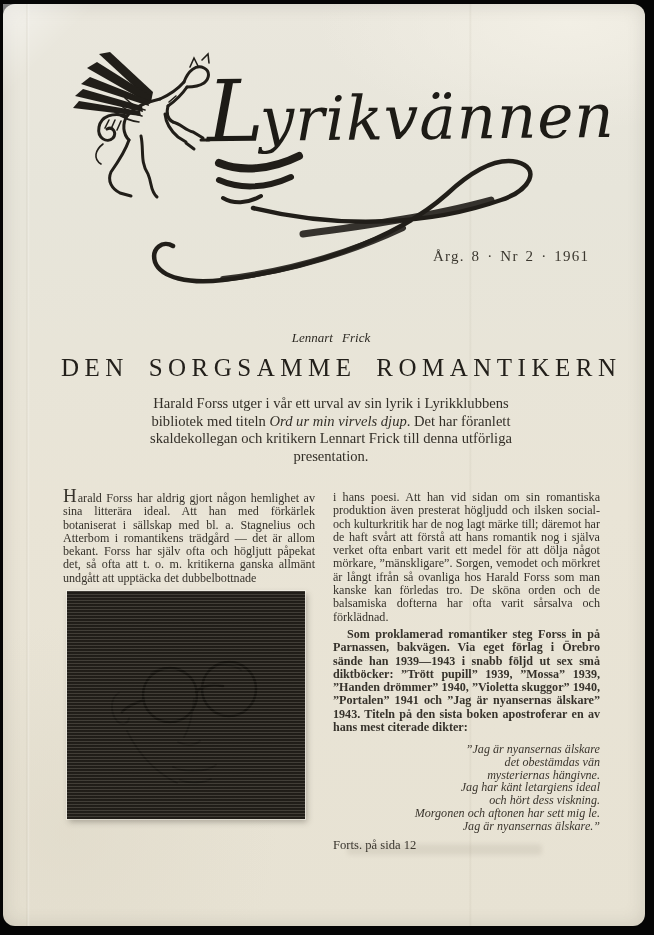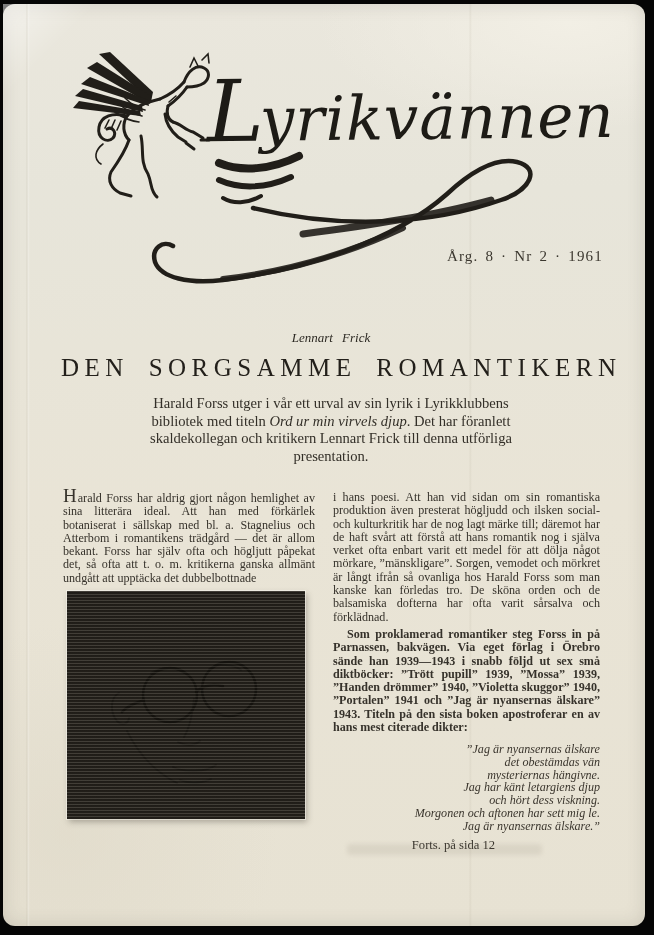--- a/index.html
+++ b/index.html
@@ -37,21 +37,21 @@
     position:absolute;left:204px;top:56px;
     font-family:"DejaVu Serif", serif;font-style:italic;
     font-size:61px;letter-spacing:1px;color:#1d1b16;white-space:nowrap;
     transform:rotate(-.6deg);
   }
   .mag-title::first-letter{font-size:1.4em;letter-spacing:-4px;}
   .swash{position:absolute;left:100px;top:146px;width:455px;height:152px;}
   .swash path{stroke:#211e19;fill:none;stroke-linecap:round;}
   .issue-line{
     position:absolute;left:430px;top:244px;width:170px;
-    font-size:15px;letter-spacing:1.2px;word-spacing:2px;color:#3b372f;text-align:right;
+    font-size:15px;letter-spacing:1.2px;word-spacing:2px;color:#3b372f;
   }
   
   .article-head{position:absolute;left:58px;top:326px;width:540px;text-align:center;}
   .author{font-style:italic;font-size:13px;word-spacing:6px;color:#2c2923;}
   .headline{
     margin:8px 0 0 0;font-weight:normal;
     font-size:25px;letter-spacing:5.5px;word-spacing:8px;color:#221f1a;white-space:nowrap;
   }
   .intro{
     margin:13px auto 0 auto;width:398px;
@@ -60,21 +60,21 @@
   .intro em{font-style:italic;}
   
   .col{position:absolute;top:487px;font-size:12.1px;line-height:13.3px;text-align:justify;color:#36322b;}
   .col p{margin:0;}
   .col-left{left:60px;width:252px;}
   .col-right{left:330px;width:267px;}
   .dropcap-letter{font-size:19px;line-height:10px;letter-spacing:1px;}
   .col-right .para2{margin-top:4px;text-indent:14px;font-weight:bold;}
   
   .poem{margin:9px 0 0 22px;font-style:italic;font-size:12.1px;line-height:12.7px;color:#3a352d;text-align:right;}
-  .continued{margin-top:7px;padding-right:26px;text-align:center;font-size:12.6px;color:#36322b;}
+  .continued{margin-top:7px;padding-right:26px;text-align:left;font-size:12.6px;color:#36322b;}
   
   .photo{
     position:absolute;left:64px;top:587px;width:238px;height:228px;margin:0;
     background:
       radial-gradient(95px 125px at 53% 50%, #cfc6b2 0%, #b4aa94 40%, rgba(70,64,54,0) 72%),
       radial-gradient(62px 50px at 45% 28%, #dcd4c0 0%, rgba(210,200,180,0) 70%),
       radial-gradient(150px 150px at 78% 12%, #13110e 20%, rgba(19,17,14,0) 72%),
       radial-gradient(120px 150px at 8% 80%, #14120f 25%, rgba(19,17,14,0) 70%),
       radial-gradient(200px 90px at 45% 108%, #13110e 30%, rgba(19,17,14,0) 72%),
       linear-gradient(135deg,#3c382f 0%,#262younger 0%,#26221c 45%,#1b1914 100%);
@@ -179,21 +179,21 @@
     </svg>
   </figure>
 
   <div class="col col-right">
     <p>i hans poesi. Att han vid sidan om sin romantiska produktion även presterat högljudd och ilsken social- och kulturkritik har de nog lagt märke till; däremot har de haft svårt att förstå att hans romantik nog i själva verket ofta enbart varit ett medel för att dölja något mörkare, ”mänskligare”. Sorgen, vemodet och mörkret är långt ifrån så ovanliga hos Harald Forss som man kanske kan förledas tro. De sköna orden och de balsamiska dofterna har ofta varit sårsalva och förklädnad.</p>
     <p class="para2">Som proklamerad romantiker steg Forss in på Parnassen, bakvägen. Via eget förlag i Örebro sände han 1939—1943 i snabb följd ut sex små diktböcker: ”Trött pupill” 1939, ”Mossa” 1939, ”Handen drömmer” 1940, ”Violetta skuggor” 1940, ”Portalen” 1941 och ”Jag är nyansernas älskare” 1943. Titeln på den sista boken apostroferar en av hans mest citerade dikter:</p>
     <div class="poem">
       <div>”Jag är nyansernas älskare</div>
       <div>det obestämdas vän</div>
       <div>mysteriernas hängivne.</div>
-      <div>Jag har känt letargiens djup</div>
+      <div>Jag har känt letargiens ideal</div>
       <div>och hört dess viskning.</div>
       <div>Morgonen och aftonen har sett mig le.</div>
       <div>Jag är nyansernas älskare.”</div>
     </div>
     <div class="continued">Forts. på sida 12</div>
   </div>
 
   <div class="ghost"></div>
 </div>
 

